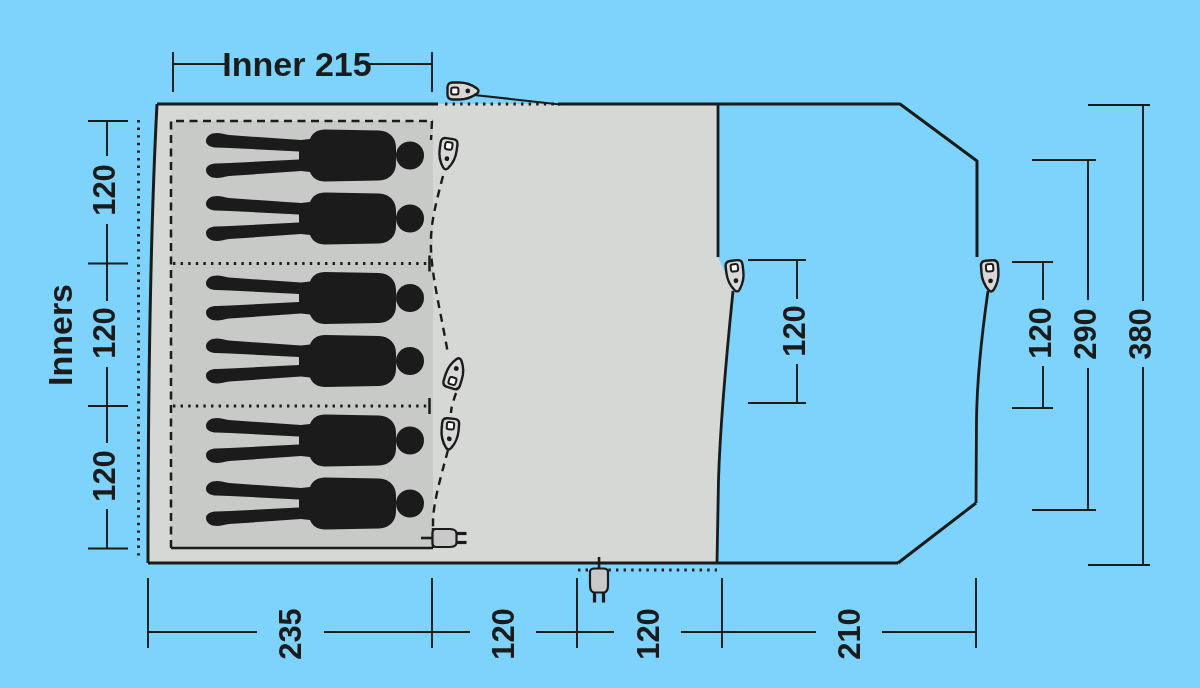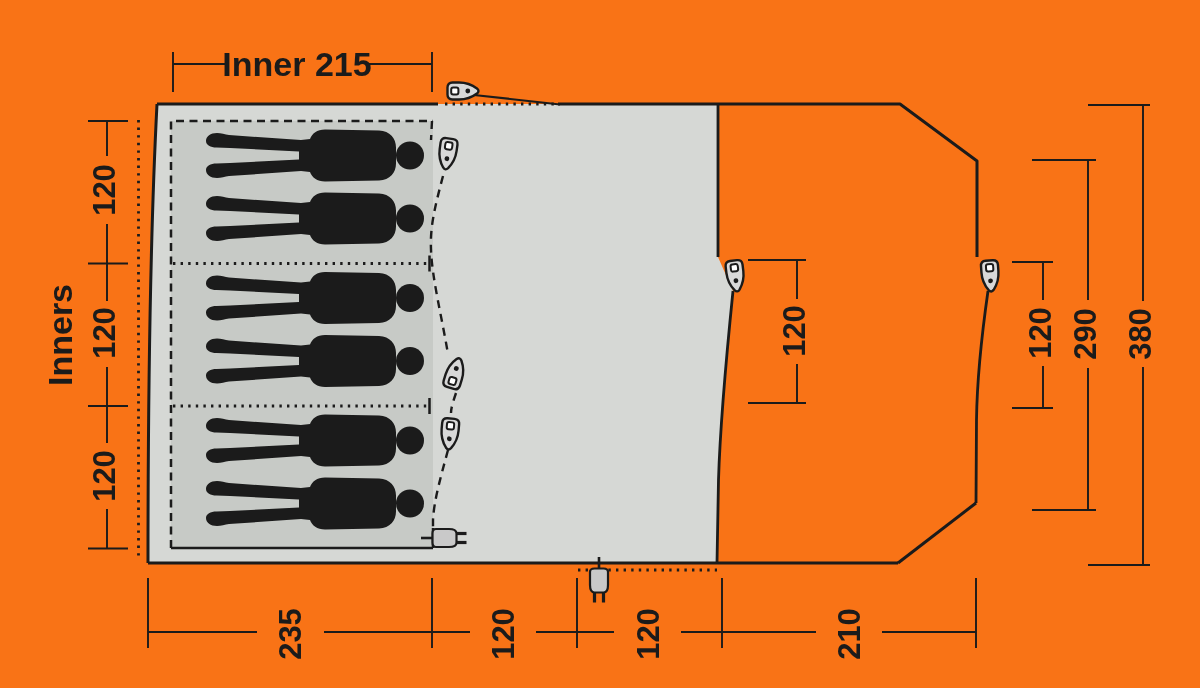--- a/index.html
+++ b/index.html
@@ -1,16 +1,16 @@
 <!DOCTYPE html>
 <html><head>
 <meta charset="utf-8">
 <style>
   html,body{margin:0;padding:0;background:#ffffff;}
-  .stage{position:relative;width:1200px;height:688px;background:#f97316;overflow:hidden;}
+  .stage{position:relative;width:1200px;height:688px;background:#7dd3fc;overflow:hidden;}
   svg{display:block;}
   .lbl{font-family:"Liberation Sans",sans-serif;font-weight:700;font-size:31px;fill:#1b1b1b;}
   .lbl-lg{font-size:34px;}
   .outline{stroke:#1b1b1b;stroke-width:3;fill:none;stroke-linejoin:round;stroke-linecap:butt;}
   .wall{stroke:#1b1b1b;stroke-width:2.8;fill:none;stroke-linecap:butt;}
   .innerborder{stroke:#1b1b1b;stroke-width:2.5;fill:none;}
   .dashed{stroke:#1b1b1b;stroke-width:2.5;fill:none;stroke-dasharray:8 5.5;}
   .curtain{stroke:#1b1b1b;stroke-width:2.4;fill:none;stroke-dasharray:8 6;}
   .dotted{stroke:#1b1b1b;stroke-width:2.8;fill:none;stroke-dasharray:2.4 5.2;}
   .dim{stroke:#1b1b1b;stroke-width:1.9;fill:none;}

